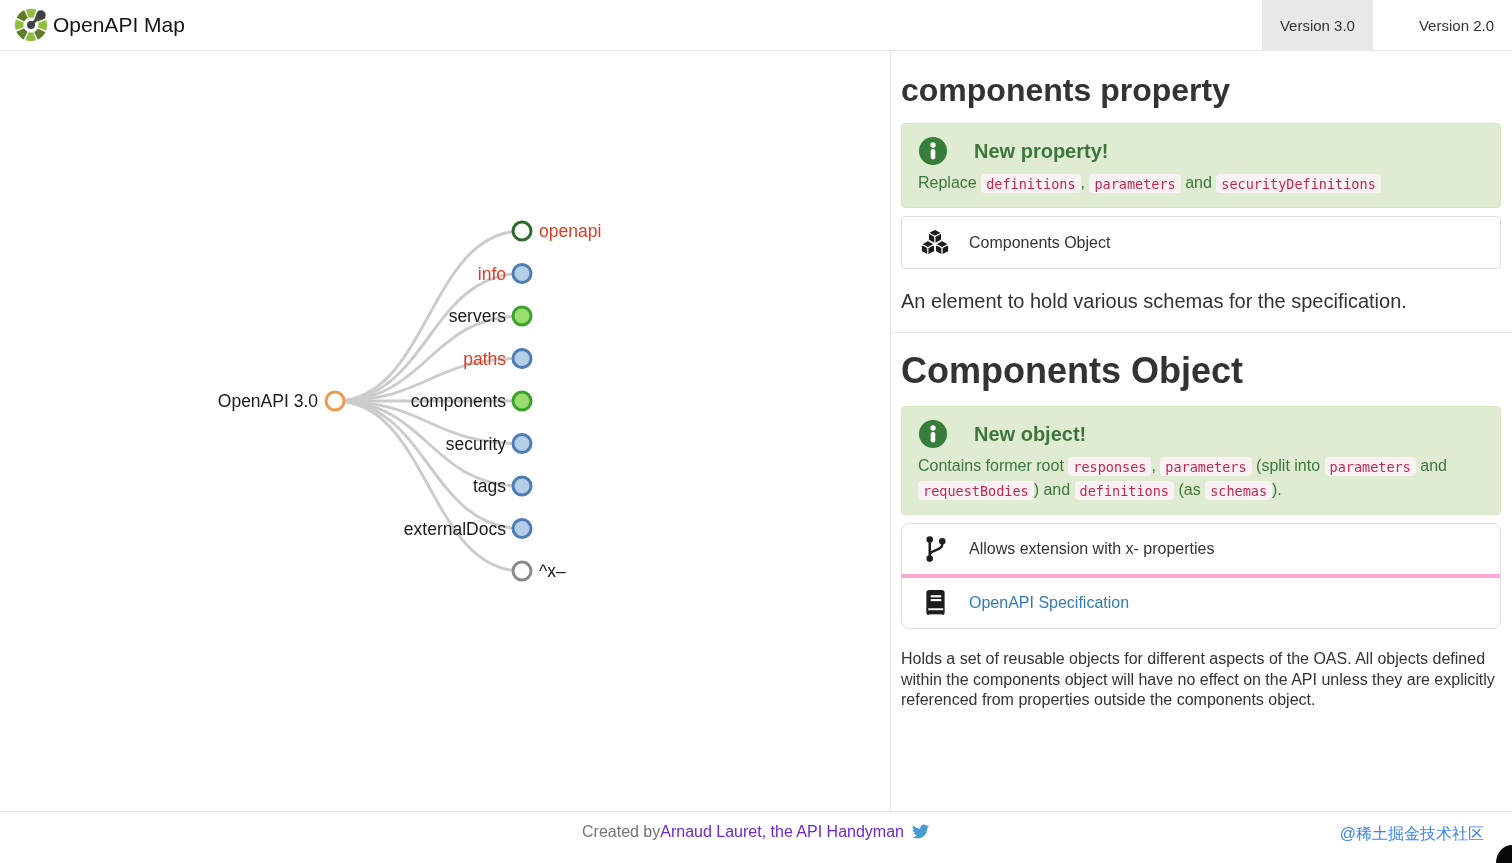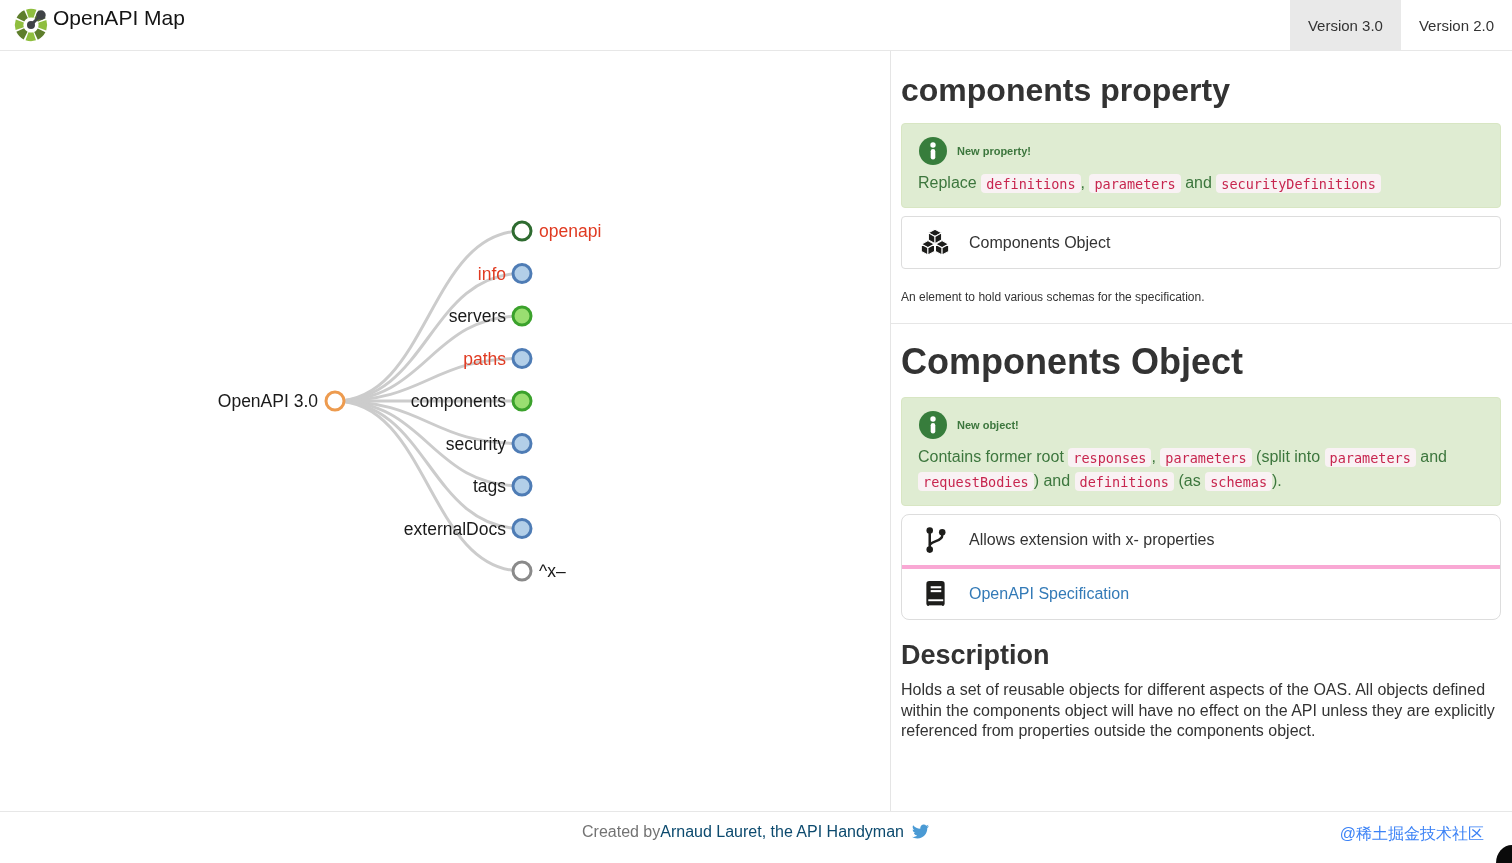--- a/index.html
+++ b/index.html
@@ -4,53 +4,53 @@
 <style>
   * { box-sizing: border-box; }
   html,body { margin:0; padding:0; }
   body {
     width:1512px; height:863px; overflow:hidden; background:#fff;
     font-family:"Liberation Sans", sans-serif; color:#333; position:relative;
   }
   
   .header { height:51px; display:flex; align-items:center; padding-left:12px;
             border-bottom:1px solid #e7e7e7; }
-  .brand { display:flex; align-items:flex-start; gap:3px; font-size:21px; color:#141414; }
-  .tabs { margin-left:auto; display:flex; height:100%; }
+  .brand { display:flex; align-items:center; gap:3px; font-size:21px; color:#141414; }
+  .tabs { margin-left:auto; display:flex; height:100%;gap:28px; }
   .tab { min-width:102px; padding:0 18px; display:flex; align-items:center; justify-content:center;
          font-size:15px; color:#333; cursor:pointer; }
   .tab.active { background:#e9e9e9; }
   
   .main { display:flex; height:760px; }
   .tree-pane { width:891px; border-right:1px solid #e5e5e5; position:relative; }
   .tree-pane svg { position:absolute; inset:0; font-family:"Liberation Sans",sans-serif; }
   .detail-pane { flex:1; padding:21px 11px 0 10px; }
   .sec-title { font-size:32px; font-weight:600; color:#333; margin:0 0 14px; }
   .sec-title.big { font-size:36px; margin:2px 0 14px; }
   .alert { background:#dfecd2; border:1px solid #d8e6c3; border-radius:4px;
            padding:12px 16px 12px 16px; color:#3c763d; margin-bottom:8px; }
-  .alert-head { display:flex; align-items:center; gap:9px; font-weight:bold;
-                font-size:11px; margin-bottom:5px; }
+  .alert-head { display:flex; align-items:center; gap:26px; font-weight:bold;
+                font-size:20px; margin-bottom:5px; }
   .alert-body { font-size:16px; line-height:23px; }
   code.chip { font-family:"DejaVu Sans Mono", monospace; font-size:13.5px; color:#c7254e;
               background:#f9f2f4; padding:1.5px 5px; border-radius:4px; white-space:nowrap; }
   .card { border:1px solid #ddd; border-radius:4px; padding:10px 16px; display:flex;
           align-items:center; gap:17px; font-size:16px; color:#333; margin-bottom:21px; }
-  .summary { font-size:12px; margin:8px 0 19px; color:#333; }
+  .summary { font-size:20px; margin:8px 0 19px; color:#333; }
   .panel-hr { border:none; border-top:1px solid #e6e6e6; margin:0 -11px 17px -10px; }
   .list-group { border:1px solid #ddd; border-radius:8px; margin-bottom:20px; }
   .list-item { padding:10px 16px; display:flex; align-items:center; gap:17px; font-size:16px; }
   .list-item + .list-item { border-top:4px solid #f9a8d4; }
   .list-item a { color:#337ab7; text-decoration:none; cursor:pointer; }
   .desc-title { font-size:27px; font-weight:600; margin:0 0 9px; color:#333; }
   .desc-text { font-size:16px; line-height:20.5px; margin:0; max-width:600px; }
   
   .footer { height:40px; border-top:1px solid #e7e7e7; display:flex; align-items:center;
             justify-content:center; font-size:16px; color:#737373; position:relative; }
-  .footer a { color:#0c4a6e; text-decoration:none; cursor:pointer; }
+  .footer a { color:#6d28d9; text-decoration:none; cursor:pointer; }
   .footer .bird { margin-left:7px; display:inline-flex; cursor:pointer; }
   .watermark { position:absolute; right:28px; top:12px; color:#3b82f6; font-size:16px; }
   .corner-artifact { position:absolute; right:0; bottom:0; width:16px; height:18px;
                      background:#0a0a0a; border-top-left-radius:100%; }
   .icon-cell { width:34px; display:flex; justify-content:center; }
   [data-interactable="true"] { cursor:pointer; }
 </style>
 </head>
 <body>
 
@@ -205,21 +205,20 @@
             <path d="M8 8 H19" stroke="#fff" stroke-width="2.2"></path>
             <path d="M8 12 H19" stroke="#fff" stroke-width="2.2"></path>
             <path d="M5.5 21.5 H21" stroke="#fff" stroke-width="2"></path>
             <path d="M6 27.5 H20" stroke="#fff" stroke-width="1.4"></path>
           </svg>
         </span>
         <a data-interactable="true">OpenAPI Specification</a>
       </div>
     </div>
 
-    <h3 class="desc-title" data-interactable="false">Description</h3>
     <p class="desc-text" data-interactable="false">Holds a set of reusable objects for different aspects of the OAS. All objects defined within the components object will have no effect on the API unless they are explicitly referenced from properties outside the components object.</p>
   </div>
 </div>
 
 <div class="footer" data-interactable="false">
   <span data-interactable="false">Created by</span>
   <a data-interactable="true">Arnaud Lauret, the API Handyman</a>
   <span class="bird" data-interactable="true">
     <svg width="19" height="17" viewBox="0 0 24 24" fill="#4a9ad4">
       <path d="M23.954 4.569c-.885.389-1.83.654-2.825.775 1.014-.611 1.794-1.574 2.163-2.723-.951.555-2.005.959-3.127 1.184-.896-.959-2.173-1.559-3.591-1.559-2.717 0-4.92 2.203-4.92 4.917 0 .39.045.765.127 1.124C7.691 8.094 4.066 6.13 1.64 3.161c-.427.722-.666 1.561-.666 2.475 0 1.71.87 3.213 2.188 4.096-.807-.026-1.566-.248-2.228-.616v.061c0 2.385 1.693 4.374 3.946 4.827-.413.111-.849.171-1.296.171-.314 0-.615-.03-.916-.086.631 1.953 2.445 3.377 4.604 3.417-1.68 1.319-3.809 2.105-6.102 2.105-.39 0-.779-.023-1.17-.067 2.189 1.394 4.768 2.209 7.557 2.209 9.054 0 13.999-7.496 13.999-13.986 0-.209 0-.42-.015-.63.961-.689 1.8-1.56 2.46-2.548l-.047-.02z"></path>

